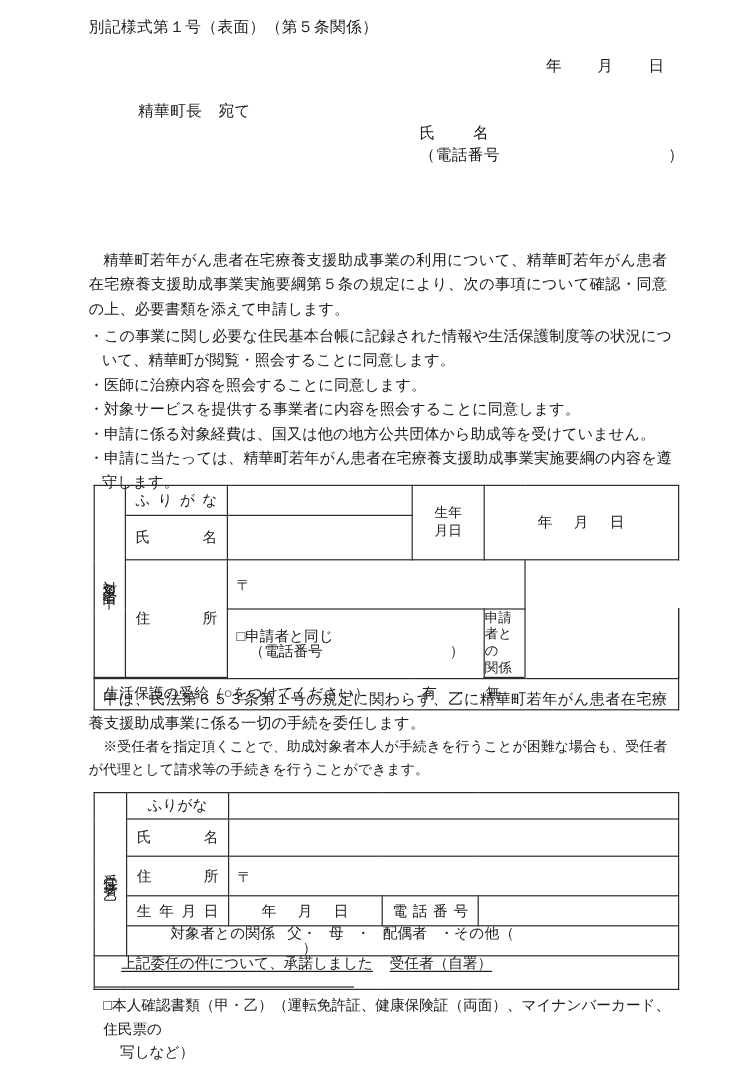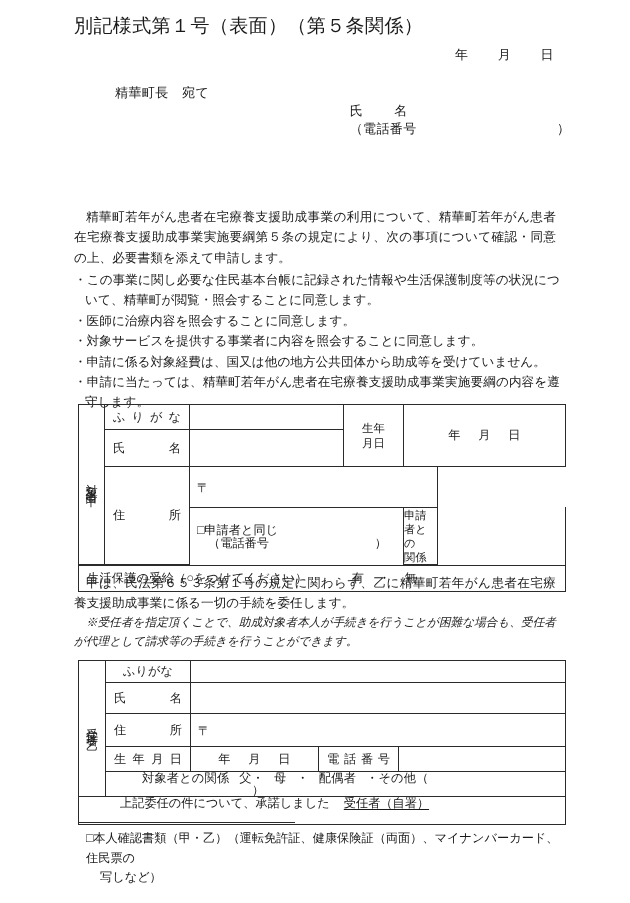--- a/index.html
+++ b/index.html
@@ -18,21 +18,21 @@
     overflow: hidden;
   }
   .page {
     position: absolute;
     left: 0; top: 0;
     width: 630px; height: 903px;
   }
 
   
   .abs { position: absolute; white-space: nowrap; }
-  .doc-code { left: 74px; top: 16px; font-size: 19px; letter-spacing: .4px; }
+  .doc-code { left: 74px; top: 16px; font-size: 13px; letter-spacing: .4px; }
   .date-line { left: 455px; top: 48px; font-size: 13px; letter-spacing: .4px; }
   .date-line span { display: inline-block; }
   .sp-1 { width: 22px; }
 
   .addressee { left: 115px; top: 86px; font-size: 13px; letter-spacing: .4px; }
 
   .applicant-block { position: absolute; left: 290px; top: 104px; font-size: 13px; }
   .applicant-row { height: 18px; white-space: nowrap; letter-spacing: .4px; }
   .lbl-2 {
     display: inline-block;
@@ -72,21 +72,21 @@
   }
   .bullet {
     padding-left: 11px;
     text-indent: -11px;
     text-align: justify;
     letter-spacing: .05px;
   }
   .bullet .bdot { letter-spacing: 0; }
 
   .p-mid1 { top: 573px; text-indent: 12px; }
-  .p-mid2 { top: 613px; text-indent: 12px; font-size: 11.6px; line-height: 19px; font-style: italic; }
+  .p-mid2 { top: 613px; text-indent: 12px; font-size: 11.6px; line-height: 19px; }
 
   
   .attach {
     position: absolute;
     left: 74px; top: 829px;
     width: 486px;
     font-size: 12.2px;
     line-height: 19.6px;
   }
   .attach-title { letter-spacing: .2px; }
@@ -151,21 +151,21 @@
     line-height: 14px;
     padding: 2px 4px;
     text-align: left;
   }
   .seikatsu { padding: 0 0 0 8px; letter-spacing: .2px; }
   .seikatsu .gap1 { display: inline-block; width: 44px; }
   .seikatsu .gap2 { display: inline-block; width: 14px; }
   .rel-row { padding: 0 0 0 8px; letter-spacing: .2px; margin-left: 28px; }
   .rel-row .g { display: inline-block; width: 10px; }
   .consent { padding: 0 0 0 22px; position: relative; }
-  .consent .u1 { text-underline-offset: 2px; margin-left: 19px; }
+  .consent .u1 { text-decoration: underline; text-underline-offset: 2px; }
   .consent .sign {
     text-decoration: underline;
     text-underline-offset: 2px;
     display: inline-block;
   }
   .consent .ruler {
     display: inline-block;
     border-bottom: 1px solid #2b2b2b;
     height: 12px;
     width: 216px;

